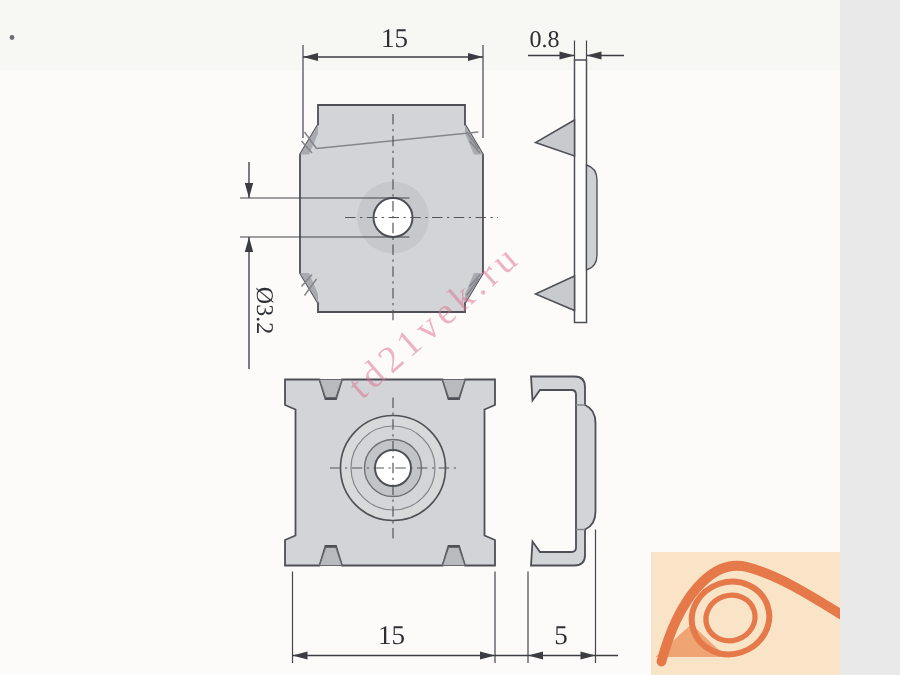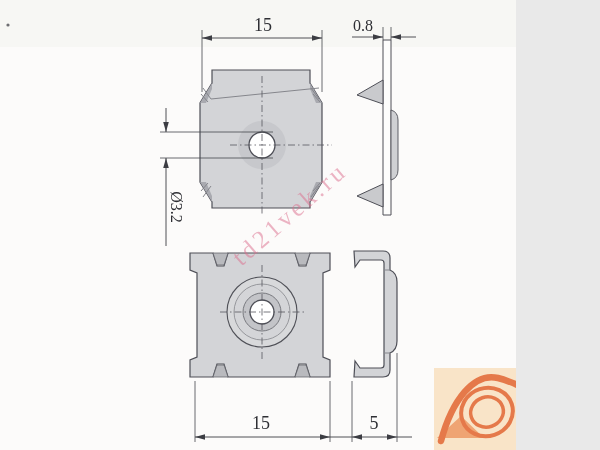--- a/index.html
+++ b/index.html
@@ -1,17 +1,17 @@
 <!DOCTYPE html>
 <html style="--bg: #fcfbfa; --part-fill: #d3d4d7; --part-dark: #b9babe; --part-outline: #4e4f57; --dim-color: #3c3d43; --watermark: #dc6e8d; --logo-bg: #f9e4c8; --logo-orange: #e5794a; --logo-triangle: #efa473;"><head>
 <meta charset="utf-8">
 <style>
   html,body{margin:0;padding:0;background:#e9e9e9;}
   .canvas{
-    position:relative;width:516px;height:450px;overflow:hidden;
+    position:relative;width:560px;height:450px;overflow:hidden;
     background:var(--bg,#fcfbfa);
     font-family:"Liberation Serif", serif;
   }
   svg{display:block}
   .outline{fill:var(--part-fill,#d3d4d7);stroke:var(--part-outline,#4e4f57);stroke-width:1.2;}
   .detail-dark{fill:var(--part-dark,#b9babe);stroke:#66676d;stroke-width:.8;}
   .wedge{fill:#a9aab0;stroke:none;}
   .hatch{stroke:#85868c;stroke-width:1;fill:none;}
   .strip{fill:#fdfdfc;stroke:var(--part-outline,#4e4f57);stroke-width:1;}
   .tab{fill:#c9cacd;stroke:var(--part-outline,#4e4f57);stroke-width:1;}

